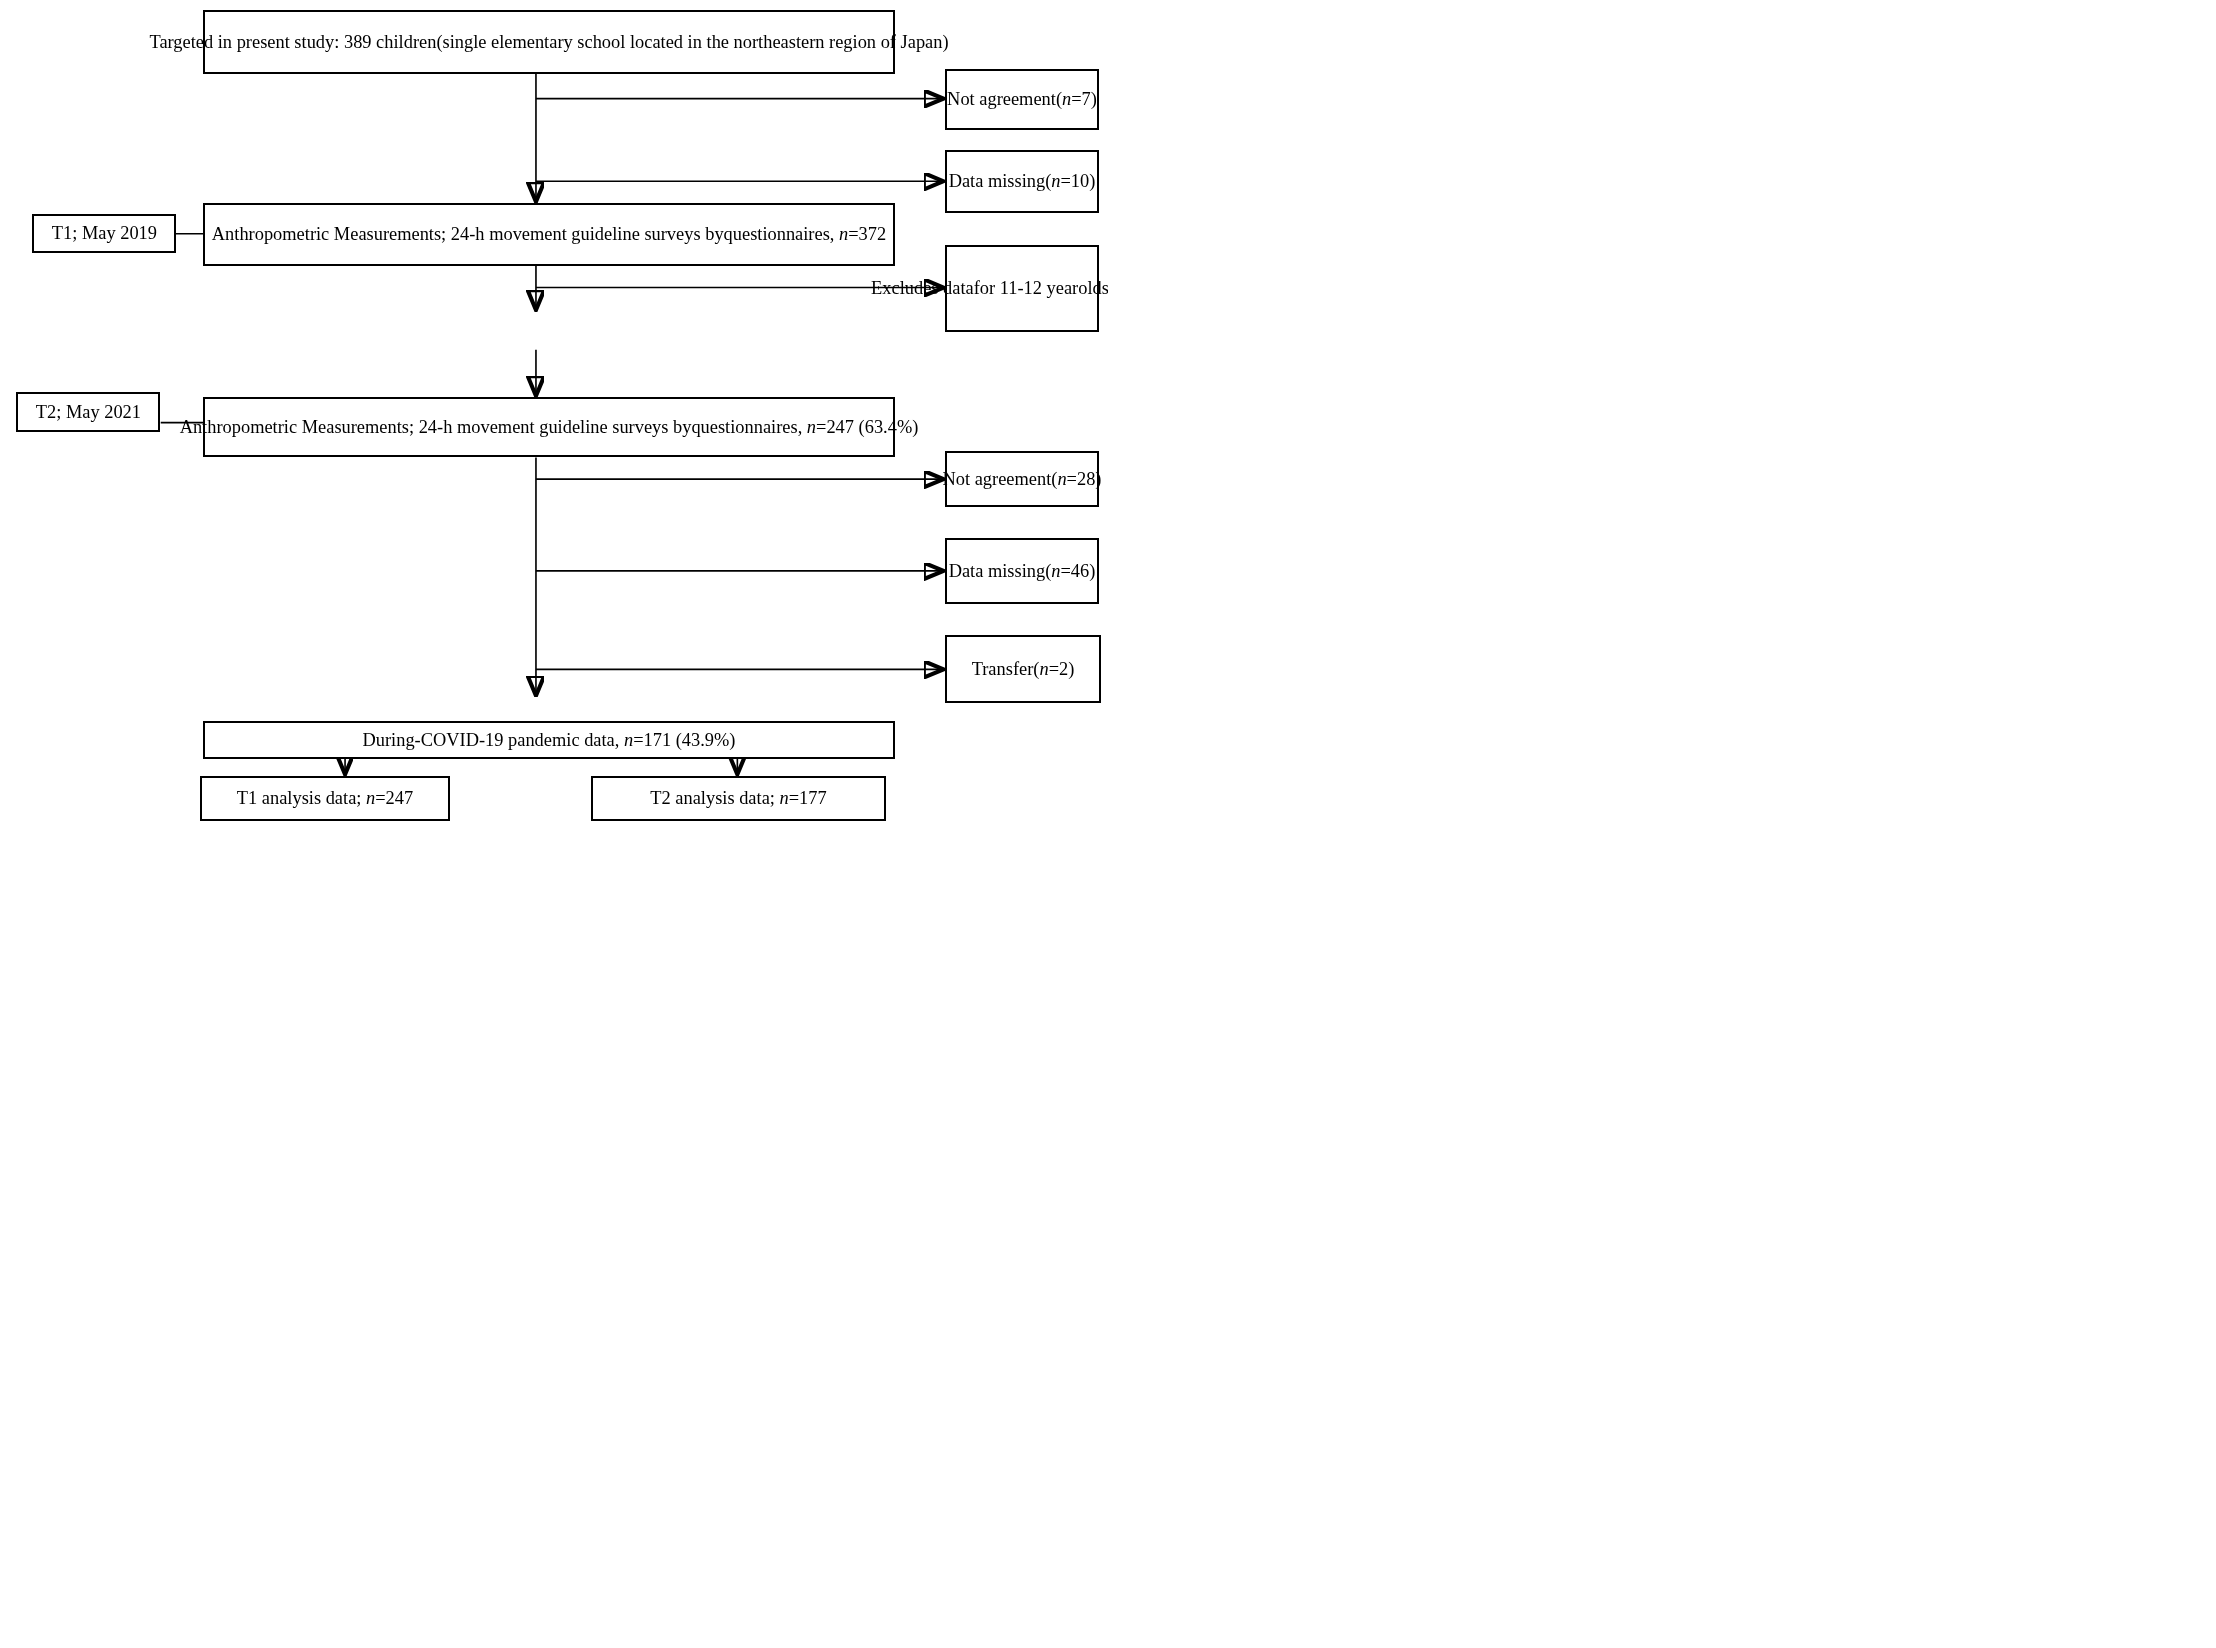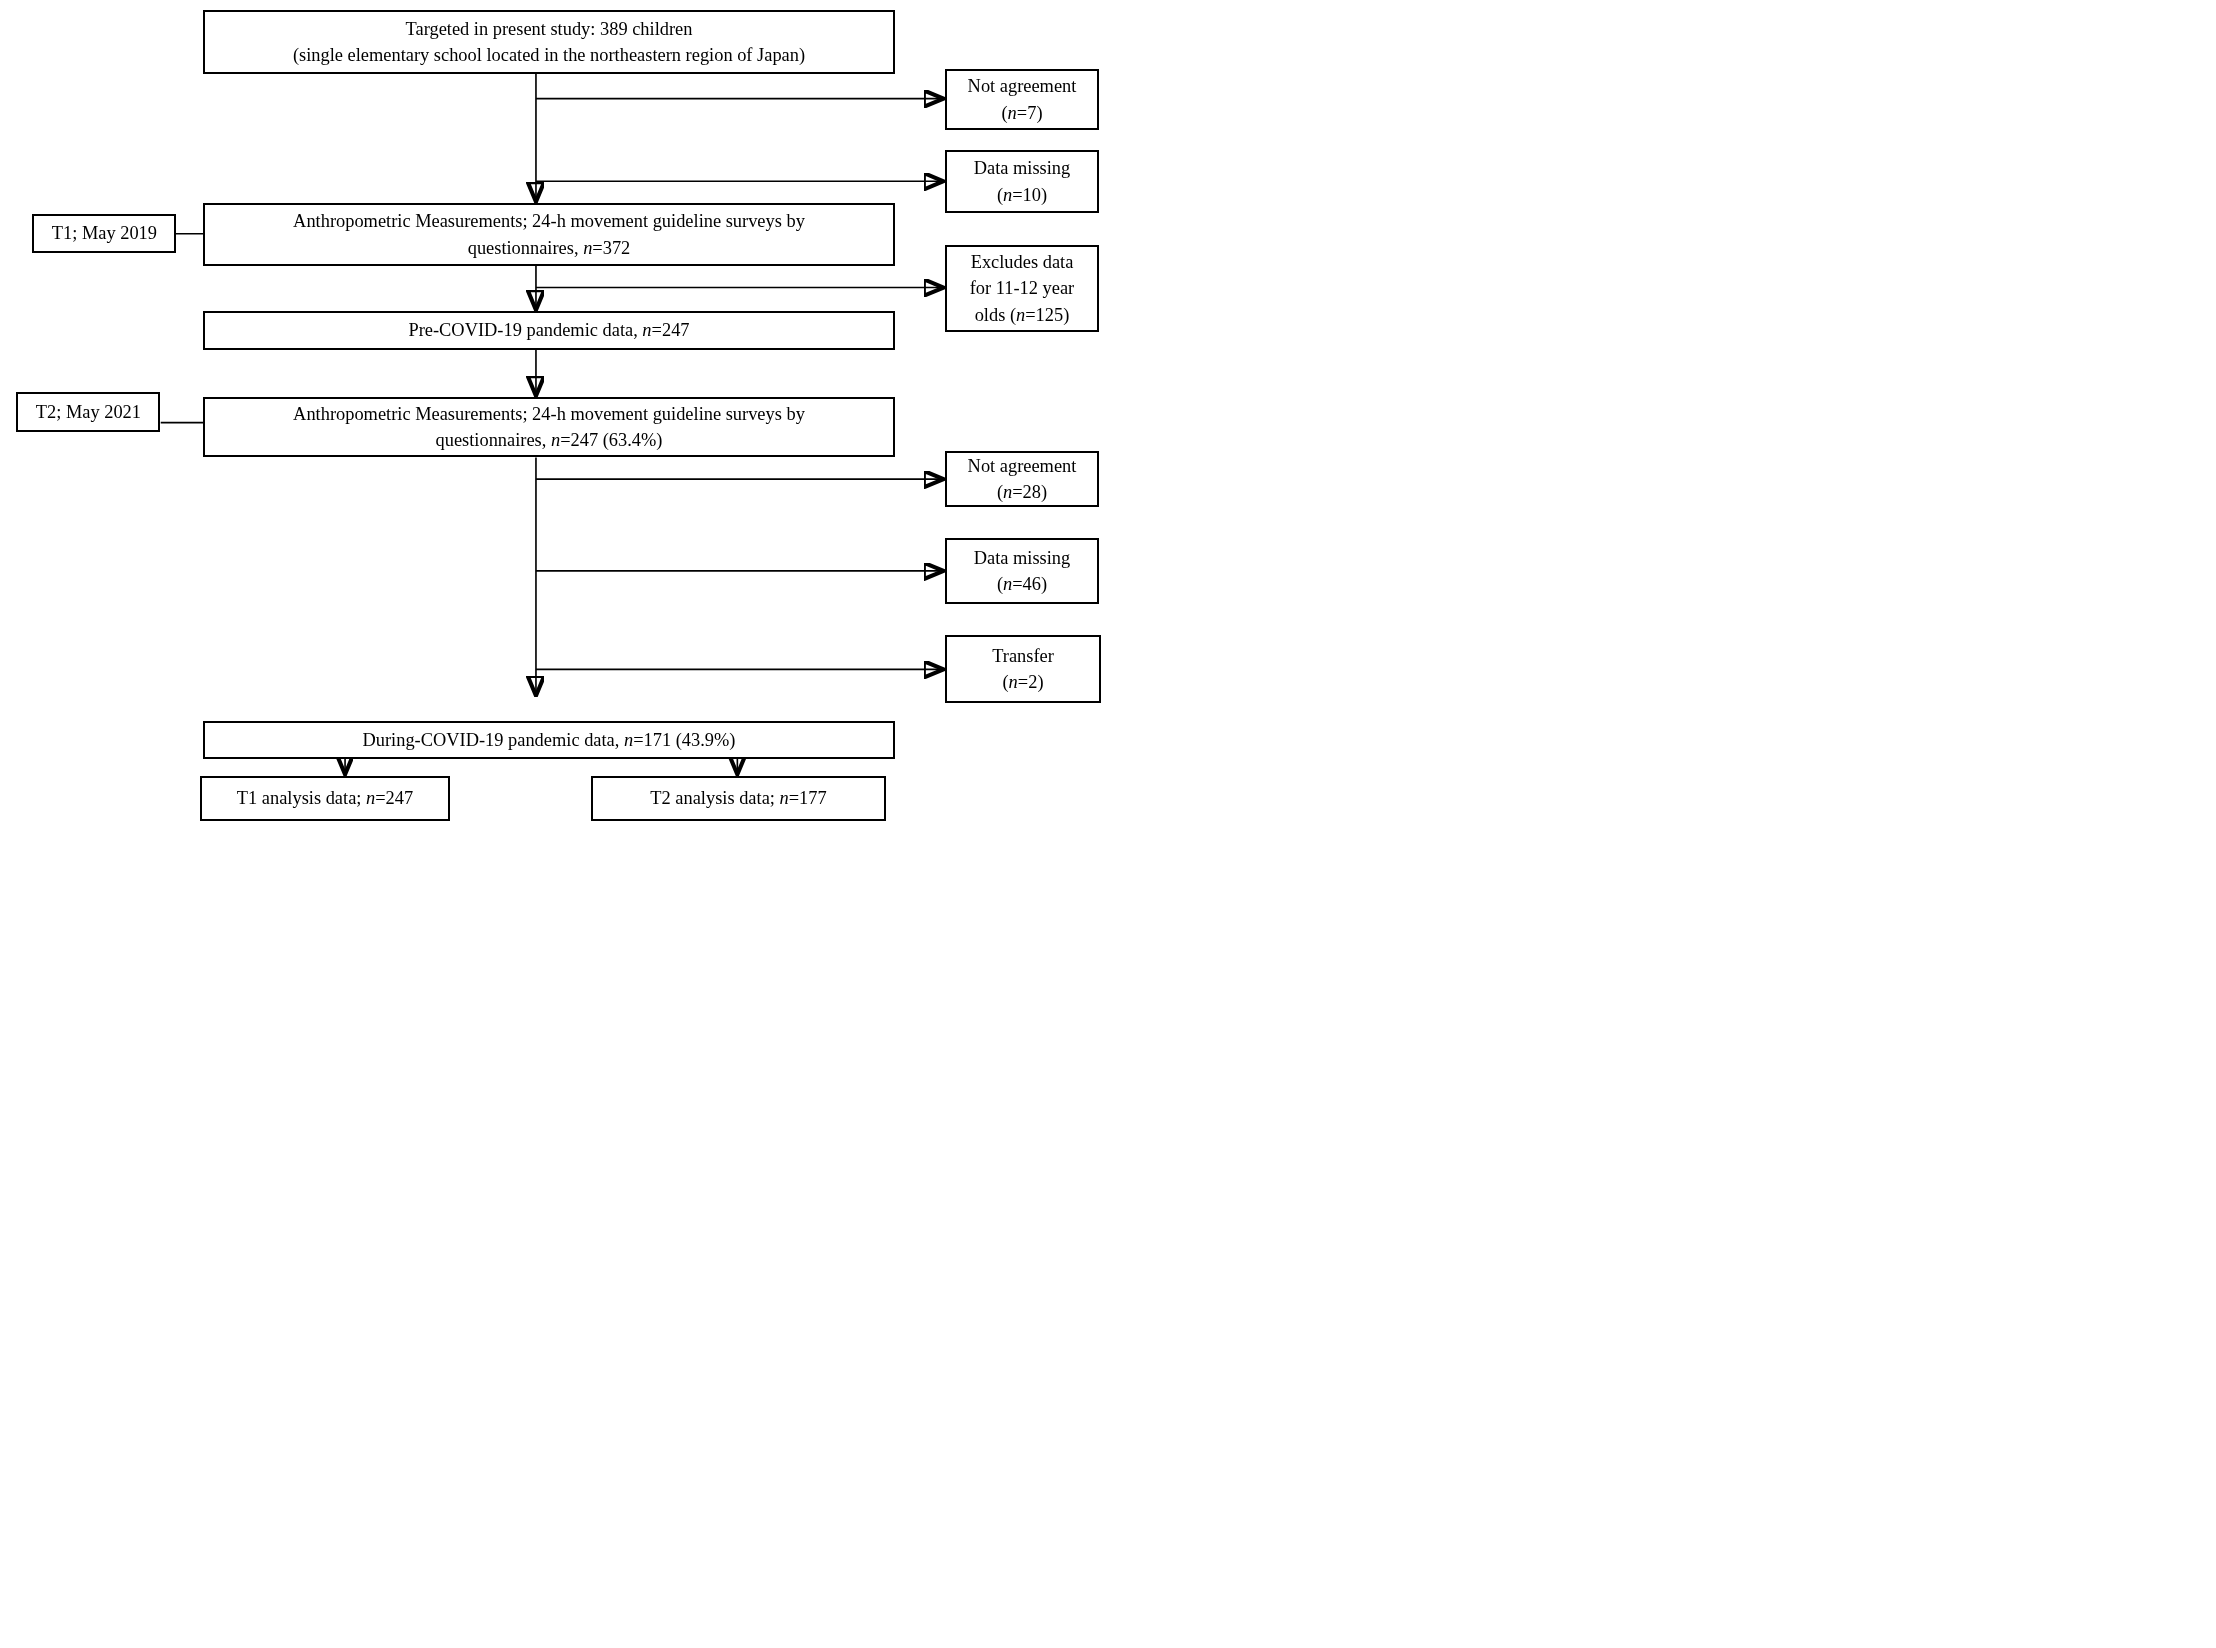--- a/index.html
+++ b/index.html
@@ -22,21 +22,20 @@
     stroke: #000000;
     stroke-width: 2.5;
     fill: none;
   }
   .box {
     position: absolute;
     box-sizing: border-box;
     border: 2px solid #000000;
     background: #ffffff;
     display: flex;
-    flex-direction: column;
     align-items: center;
     justify-content: center;
     text-align: left;
     font-size: 18.4px;
     line-height: 1.42;
     padding: 0 2.6px;
   }
   .bl { white-space: nowrap; }
   .nvar { font-style: italic; }
 </style>
@@ -90,23 +89,20 @@
     <div class="bl">Anthropometric Measurements; 24-h movement guideline surveys by</div>
     <div class="bl"><span>questionnaires, </span><span class="nvar">n</span><span>=372</span></div>
   </div>
 
   <div class="box" style="left:945px;top:245px;width:154px;height:87px;">
     <div class="bl">Excludes data</div>
     <div class="bl">for 11-12 year</div>
     <div class="bl"><span>olds (</span><span class="nvar">n</span><span>=125)</span></div>
   </div>
 
-  <div class="box" style="left:203px;top:311px;width:692px;height:39px;">
-    <div class="bl"><span>Pre-COVID-19 pandemic data, </span><span class="nvar">n</span><span>=247</span></div>
-  </div>
 
   <div class="box" style="left:16.4px;top:392px;width:144px;height:40px;">
     <div class="bl">T2; May 2021</div>
   </div>
 
   <div class="box" style="left:203px;top:397px;width:692px;height:60px;">
     <div class="bl">Anthropometric Measurements; 24-h movement guideline surveys by</div>
     <div class="bl"><span>questionnaires, </span><span class="nvar">n</span><span>=247 (63.4%)</span></div>
   </div>
 

